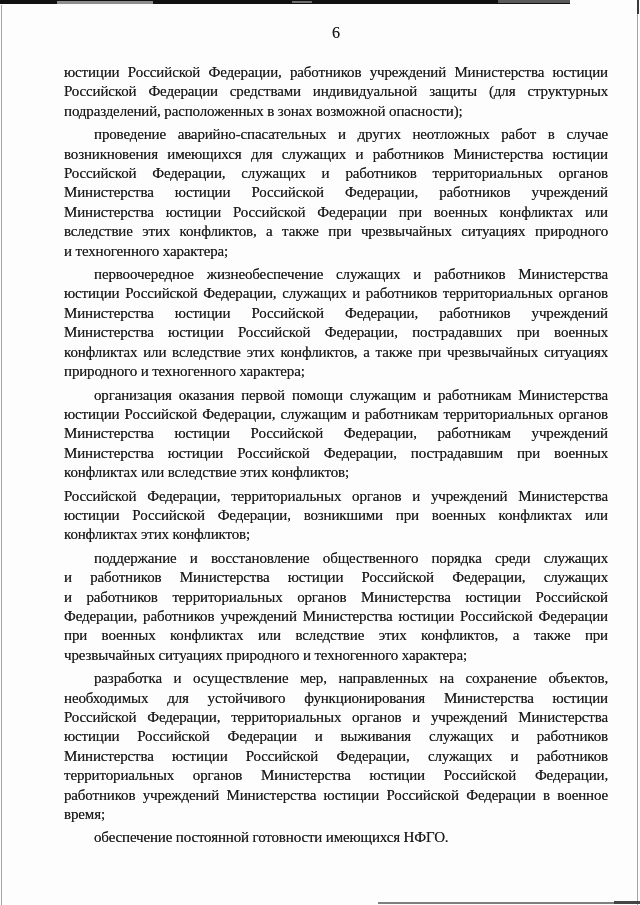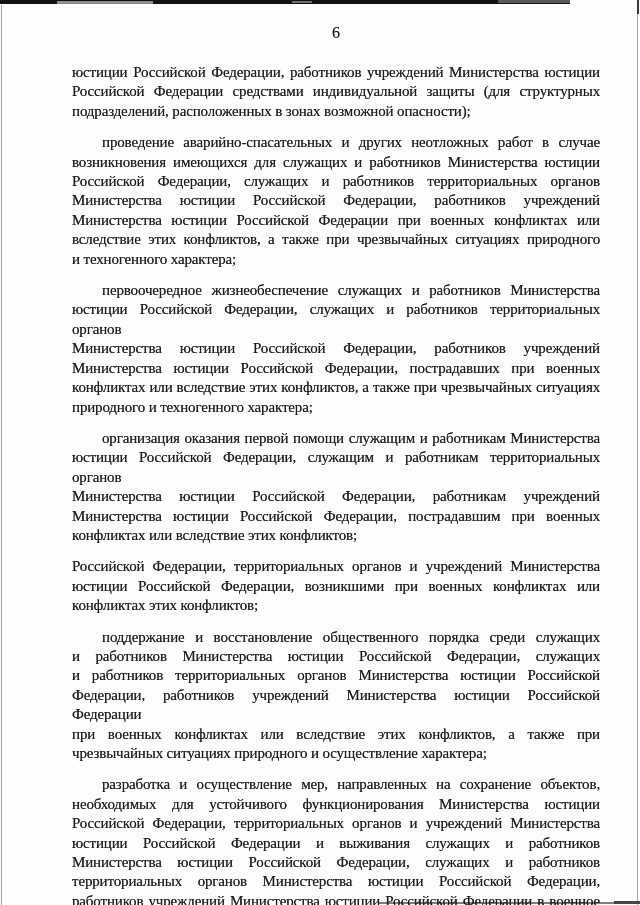--- a/index.html
+++ b/index.html
@@ -80,21 +80,21 @@
     line-height: 18px;
     text-shadow: 0 0 0.4px rgba(0,0,0,0.65);
   }
   .body-text {
     margin-top: 21px;
     font-size: 15px;
     line-height: 19.4px;
     letter-spacing: -0.15px;
     text-shadow: 0 0 0.4px rgba(0,0,0,0.65);
   }
-  .paragraph { margin: 12px; }
+  .paragraph { margin: 4px; }
   .line {
     text-align: justify;
     text-align-last: justify;
   }
   .line.last { text-align-last: left; }
   .line.indent { text-indent: 30px; }
 </style>
 </head>
 <body>
 
@@ -149,21 +149,21 @@
           <div class="line">Российской Федерации, территориальных органов и учреждений Министерства</div>
           <div class="line">юстиции Российской Федерации, возникшими при военных конфликтах или</div>
           <div class="line last">конфликтах этих конфликтов;</div>
         </div>
         <div class="paragraph">
           <div class="line indent">поддержание и восстановление общественного порядка среди служащих</div>
           <div class="line">и работников Министерства юстиции Российской Федерации, служащих</div>
           <div class="line">и работников территориальных органов Министерства юстиции Российской</div>
           <div class="line">Федерации, работников учреждений Министерства юстиции Российской Федерации</div>
           <div class="line">при военных конфликтах или вследствие этих конфликтов, а также при</div>
-          <div class="line last">чрезвычайных ситуациях природного и осуществление характера;</div>
+          <div class="line last">чрезвычайных ситуациях природного и техногенного характера;</div>
         </div>
         <div class="paragraph">
           <div class="line indent">разработка и осуществление мер, направленных на сохранение объектов,</div>
           <div class="line">необходимых для устойчивого функционирования Министерства юстиции</div>
           <div class="line">Российской Федерации, территориальных органов и учреждений Министерства</div>
           <div class="line">юстиции Российской Федерации и выживания служащих и работников</div>
           <div class="line">Министерства юстиции Российской Федерации, служащих и работников</div>
           <div class="line">территориальных органов Министерства юстиции Российской Федерации,</div>
           <div class="line">работников учреждений Министерства юстиции Российской Федерации в военное</div>
           <div class="line last">время;</div>

